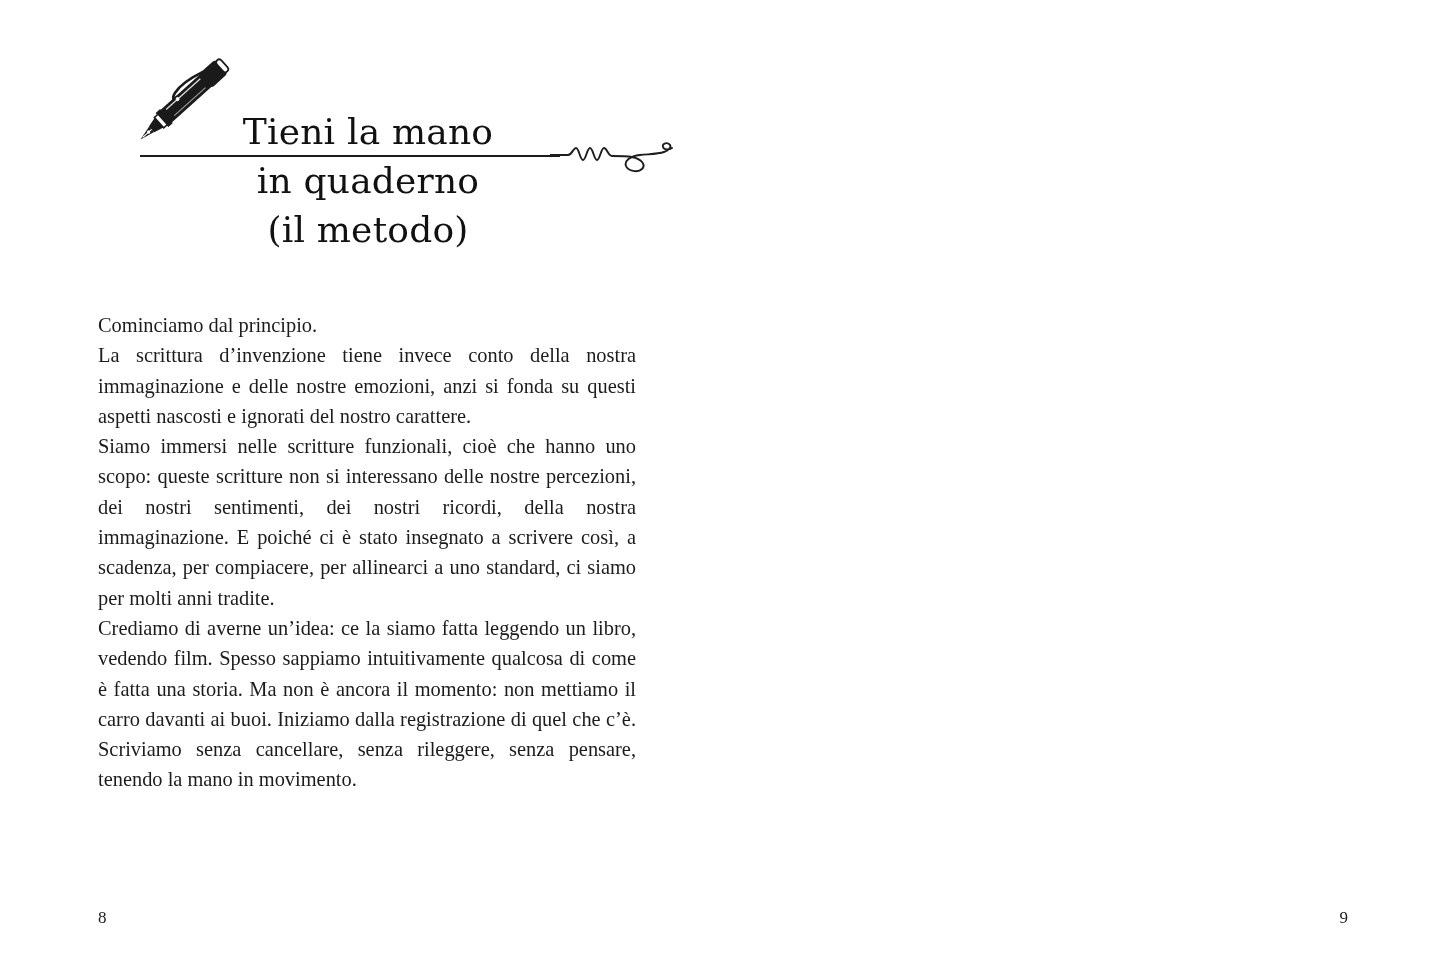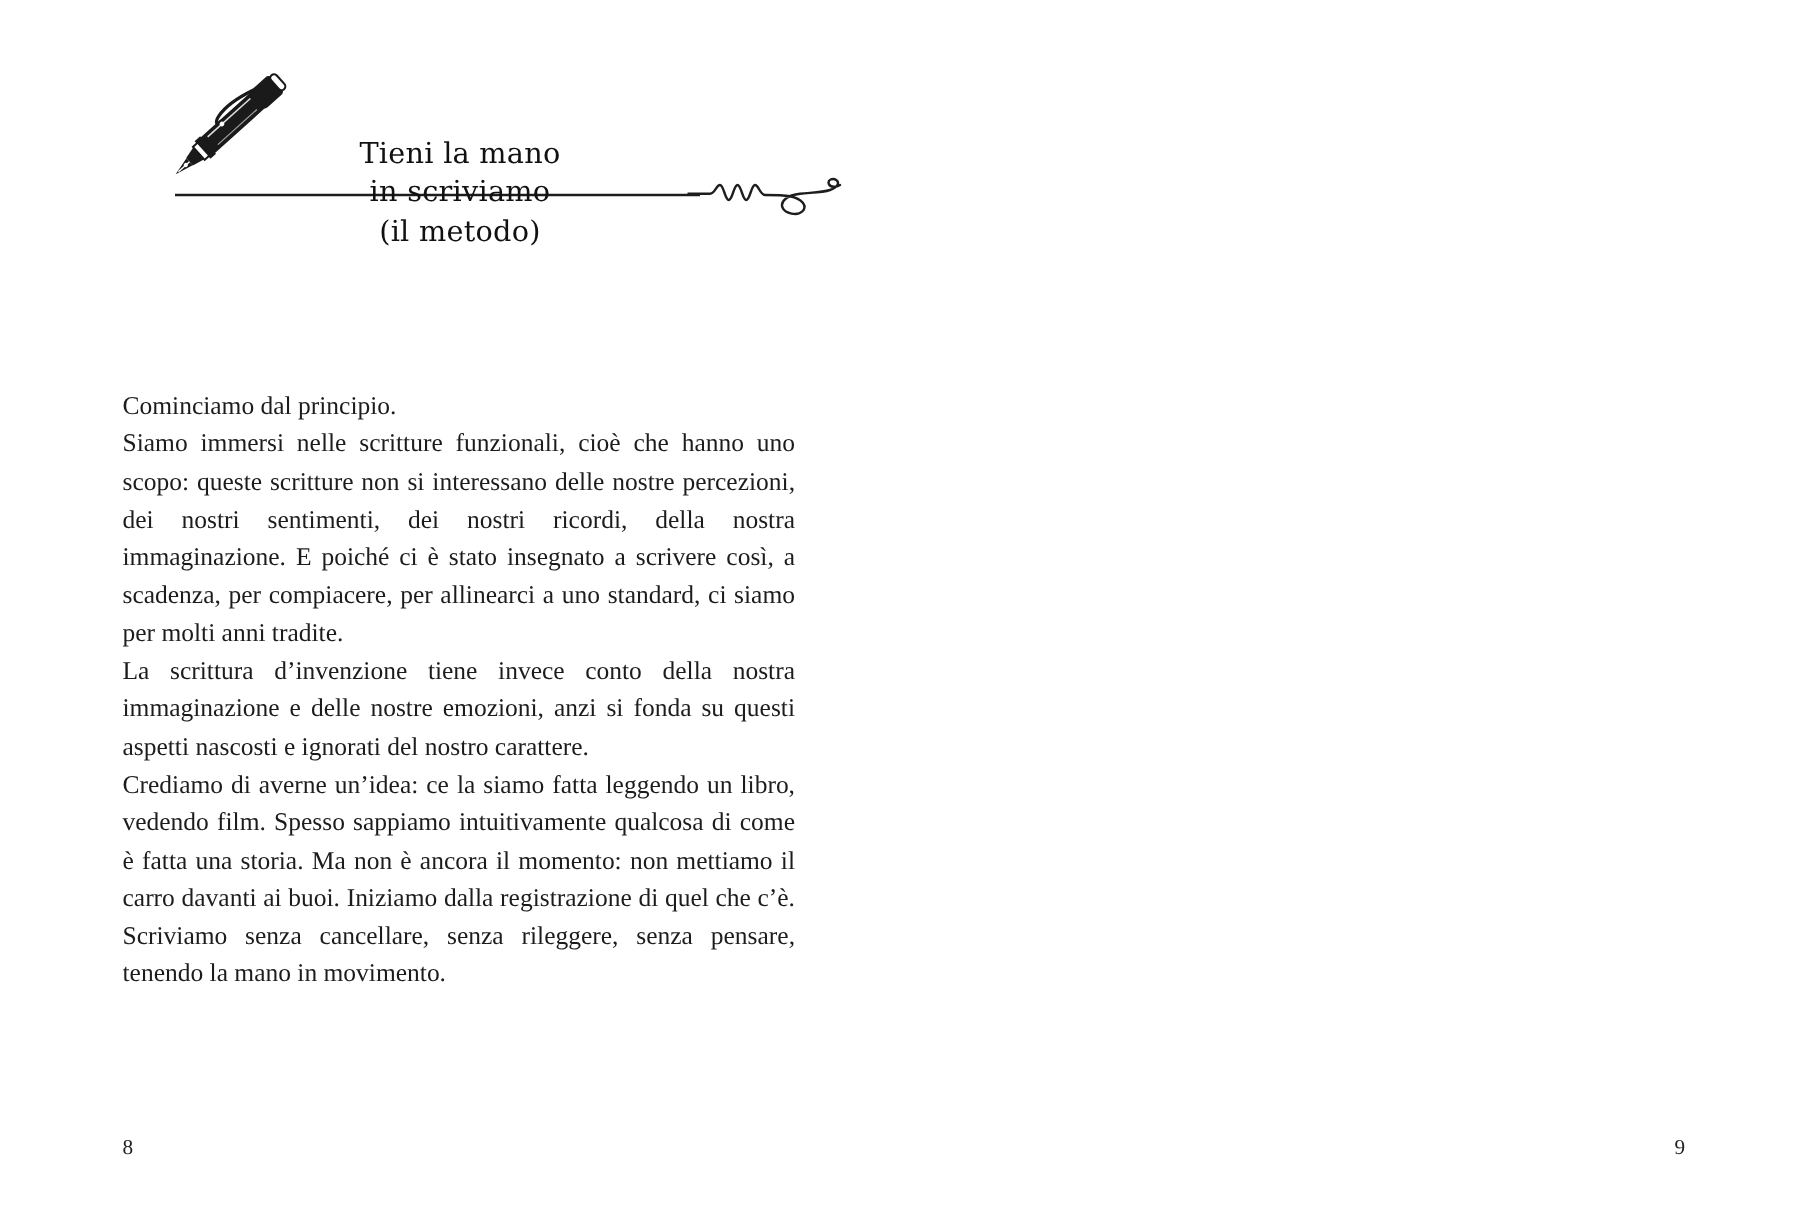--- a/index.html
+++ b/index.html
@@ -66,21 +66,21 @@
     width: 120px;
     height: 116px;
   }
   .chapter-title {
     position: absolute;
     left: 60px;
     top: 68px;
     width: 420px;
     text-align: center;
     font-family: "DejaVu Serif", "Liberation Serif", serif;
-    font-size: 23px;
+    font-size: 36px;
     line-height: 1.36;
     letter-spacing: 0.2px;
     color: #111;
     font-weight: 400;
   }
   .chapter-title .tline { display: block; white-space: nowrap; }
   .chapter-title .tline1 { position: relative; z-index: 3; }
 
   
   .col-left {
@@ -151,29 +151,29 @@
           <path d="M26 46 L 16 48.5 L 16 56.5 L 26 59 Z" fill="#1a1a1a"></path>
 
           <path d="M16 48.8 L 1 52.6 L 16 56.2 Z" fill="#1a1a1a"></path>
           <path d="M16 52.5 L 4 52.5" stroke="#ffffff" stroke-width="1.2"></path>
           <circle cx="12" cy="52.5" r="1.7" fill="#ffffff"></circle>
         </g>
       </svg>
 
       <div class="chapter-title">
         <span class="tline tline1">Tieni la mano</span>
-        <span class="tline">in scriviamo</span>
+        <span class="tline">in quaderno</span>
         <span class="tline">(il metodo)</span>
       </div>
     </div>
 
     <div class="col-left bodytext">
       <p class="tight">Cominciamo dal principio.</p>
+      <p>La scrittura d’invenzione tiene invece conto della nostra immaginazione e delle nostre emozioni, anzi si fonda su questi aspetti nascosti e ignorati del nostro carattere.</p>
       <p>Siamo immersi nelle scritture funzionali, cioè che hanno uno scopo: queste scritture non si interessano delle nostre percezioni, dei nostri sentimenti, dei nostri ricordi, della nostra immaginazione. E poiché ci è stato insegnato a scrivere così, a scadenza, per compiacere, per allinearci a uno standard, ci siamo per molti anni tradite.</p>
-      <p>La scrittura d’invenzione tiene invece conto della nostra immaginazione e delle nostre emozioni, anzi si fonda su questi aspetti nascosti e ignorati del nostro carattere.</p>
       <p>Crediamo di averne un’idea: ce la siamo fatta leggendo un libro, vedendo film. Spesso sappiamo intuitivamente qualcosa di come è fatta una storia. Ma non è ancora il momento: non mettiamo il carro davanti ai buoi. Iniziamo dalla registrazione di quel che c’è. Scriviamo senza cancellare, senza rileggere, senza pensare, tenendo la mano in movimento.</p>
 
     </div>
 
     <div class="folio folio-left">8</div>
   </div>
 
   <div class="page-right">
 
     <div class="folio folio-right">9</div>

